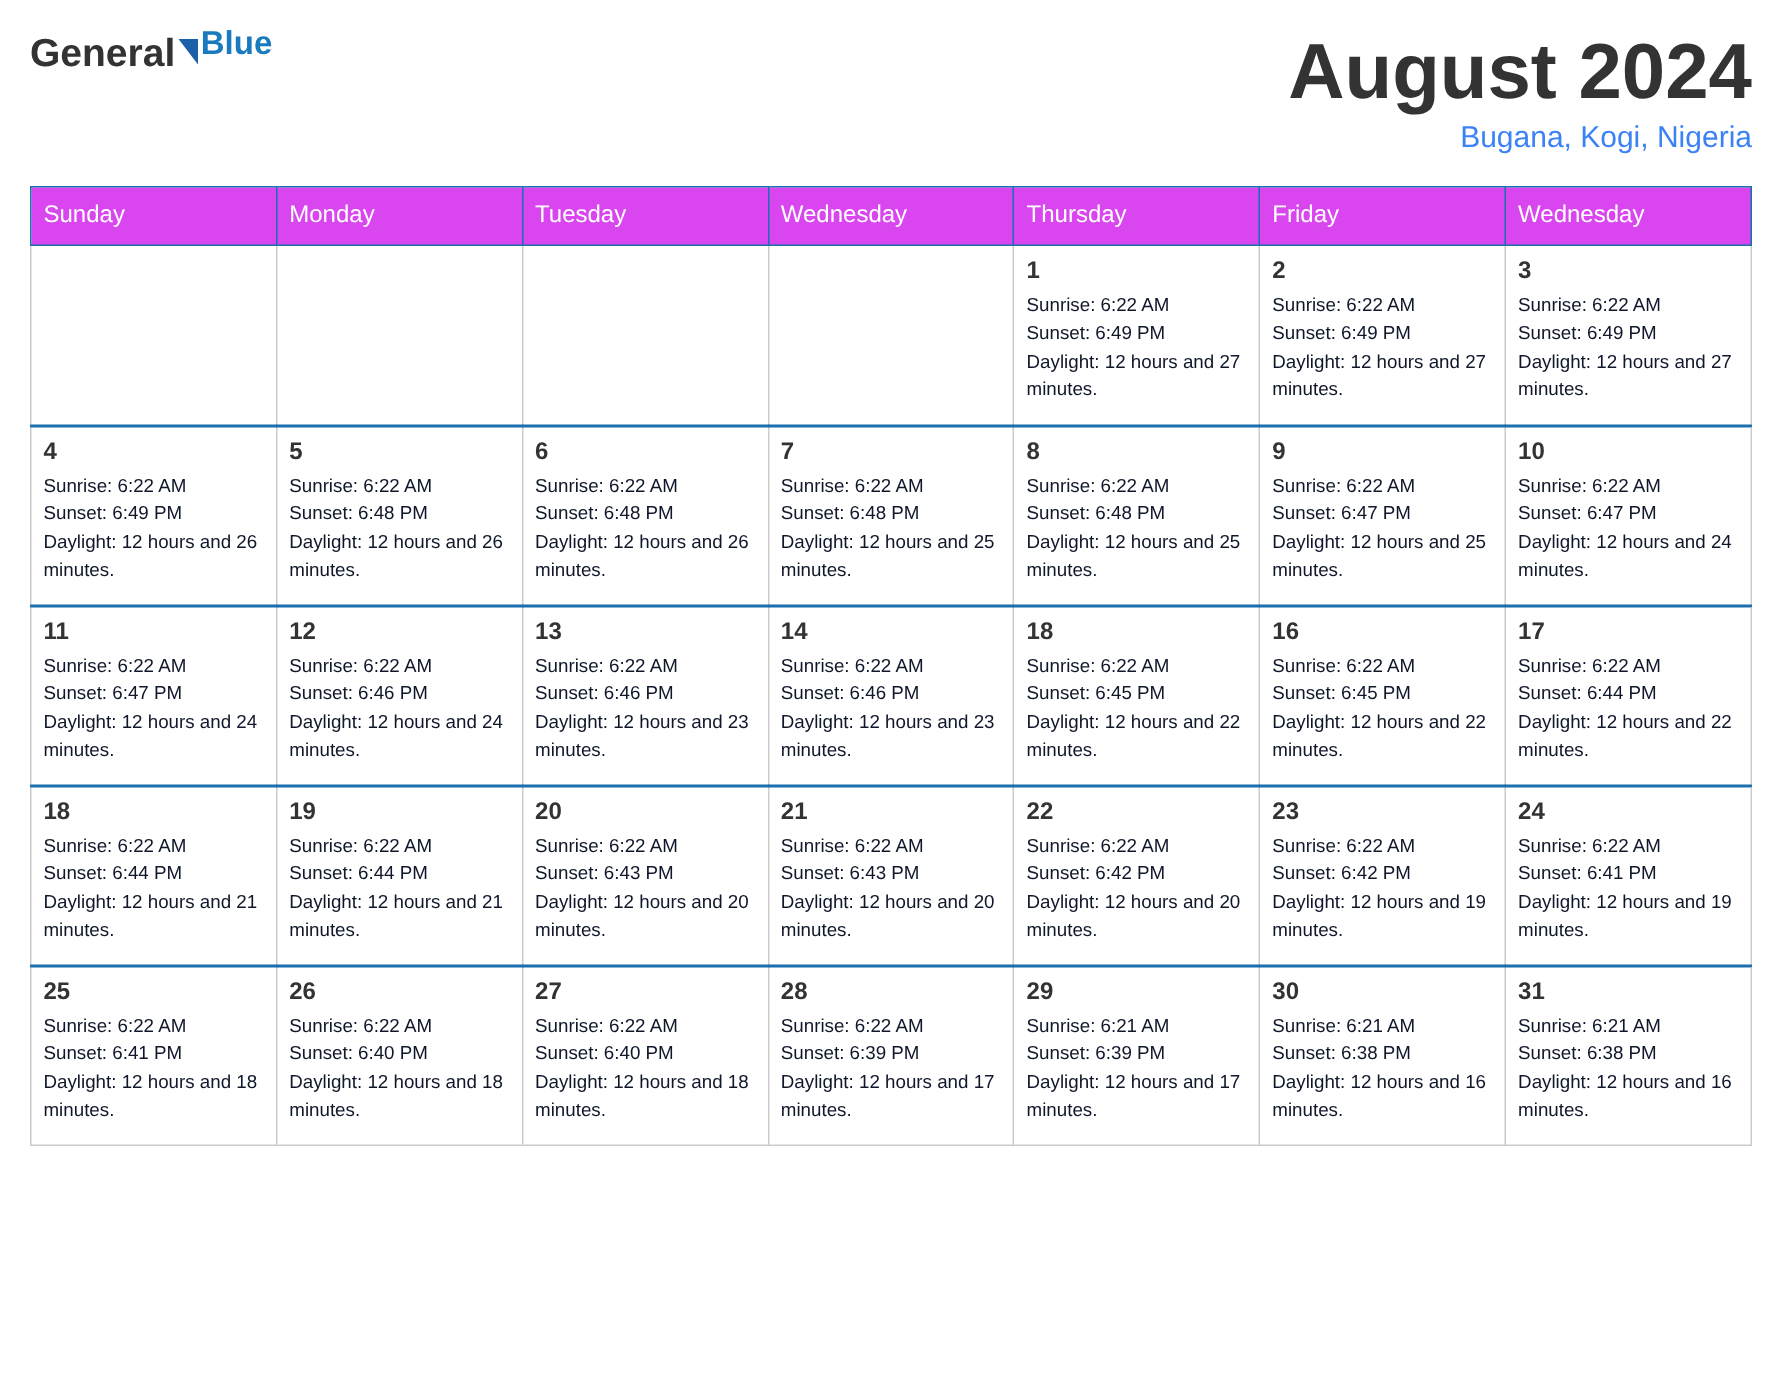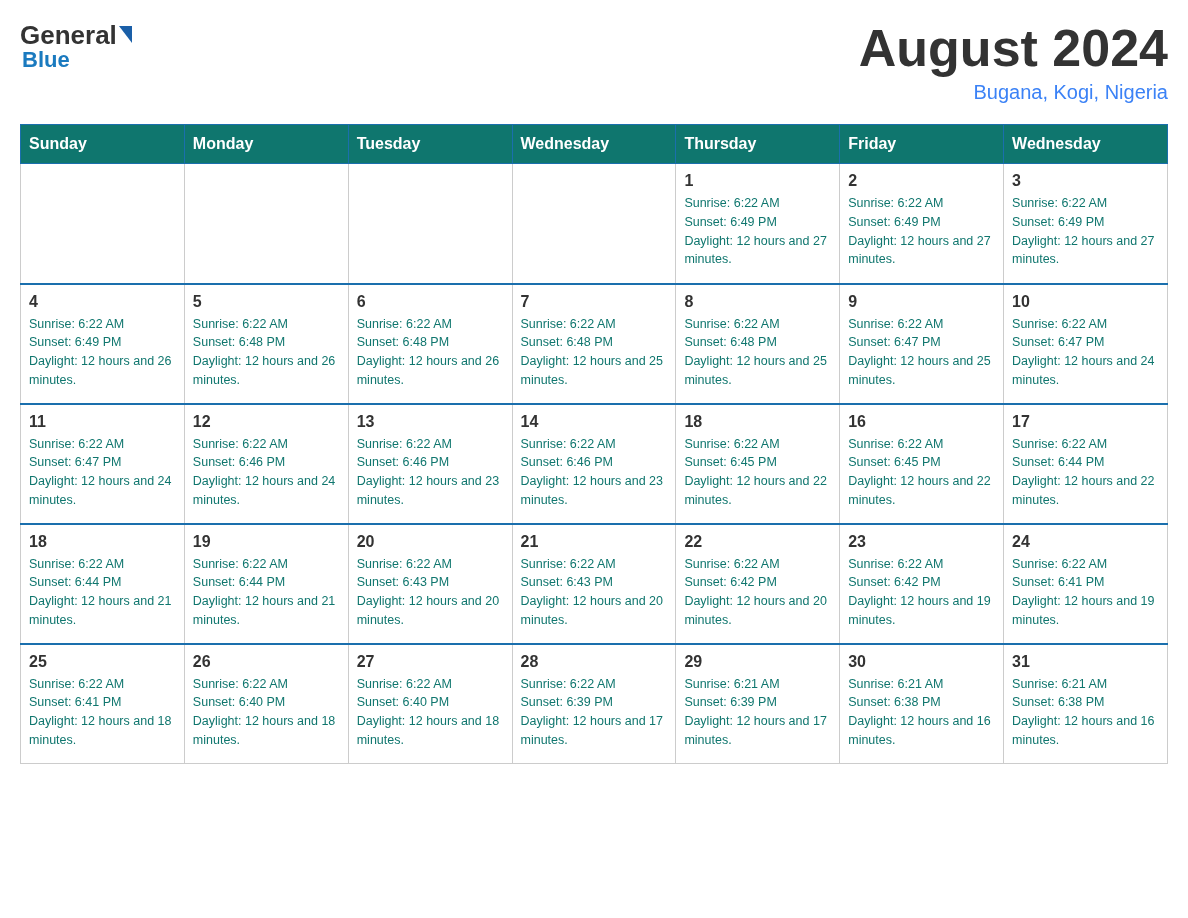--- a/index.html
+++ b/index.html
@@ -16,21 +16,21 @@
       align-items: flex-start;
       margin-bottom: 20px;
     }
     .logo-text-general {
       font-size: 26px;
       font-weight: bold;
       color: #333;
     }
     .logo-wrapper {
       display: flex;
-      flex-direction: column;
+      flex-direction: row;
       align-items: flex-start;
     }
     .logo-top-row {
       display: flex;
       align-items: center;
     }
     .logo-bottom {
       font-size: 22px;
       font-weight: bold;
       color: #1a7abf;
@@ -50,24 +50,24 @@
       font-size: 20px;
       color: #3b82f6;
       margin-top: 4px;
     }
     .calendar {
       width: 100%;
       border-collapse: collapse;
       border: 1px solid #aaa;
     }
     .calendar th {
-      background-color: #0f766e;
+      background-color: #d946ef;
       color: #fff;
       font-size: 16px;
-      font-weight: bold;
+      font-weight: normal;
       padding: 10px 8px;
       text-align: left;
       border: 1px solid #1a6fad;
     }
     .calendar td {
       width: calc(100% / 7);
       vertical-align: top;
       padding: 8px;
       border: 1px solid #ccc;
       font-size: 13px;
@@ -79,21 +79,21 @@
       background: #fff;
     }
     .day-num {
       font-size: 16px;
       font-weight: bold;
       color: #333;
       margin-bottom: 4px;
     }
     .day-info {
       font-size: 12.5px;
-      color: #0f766e;
+      color: #0f172a;
       line-height: 1.5;
     }
     .row-divider {
       border-top: 2px solid #1a6fad;
     }
   </style>
 </head>
 <body>
 
 <div class="header">

